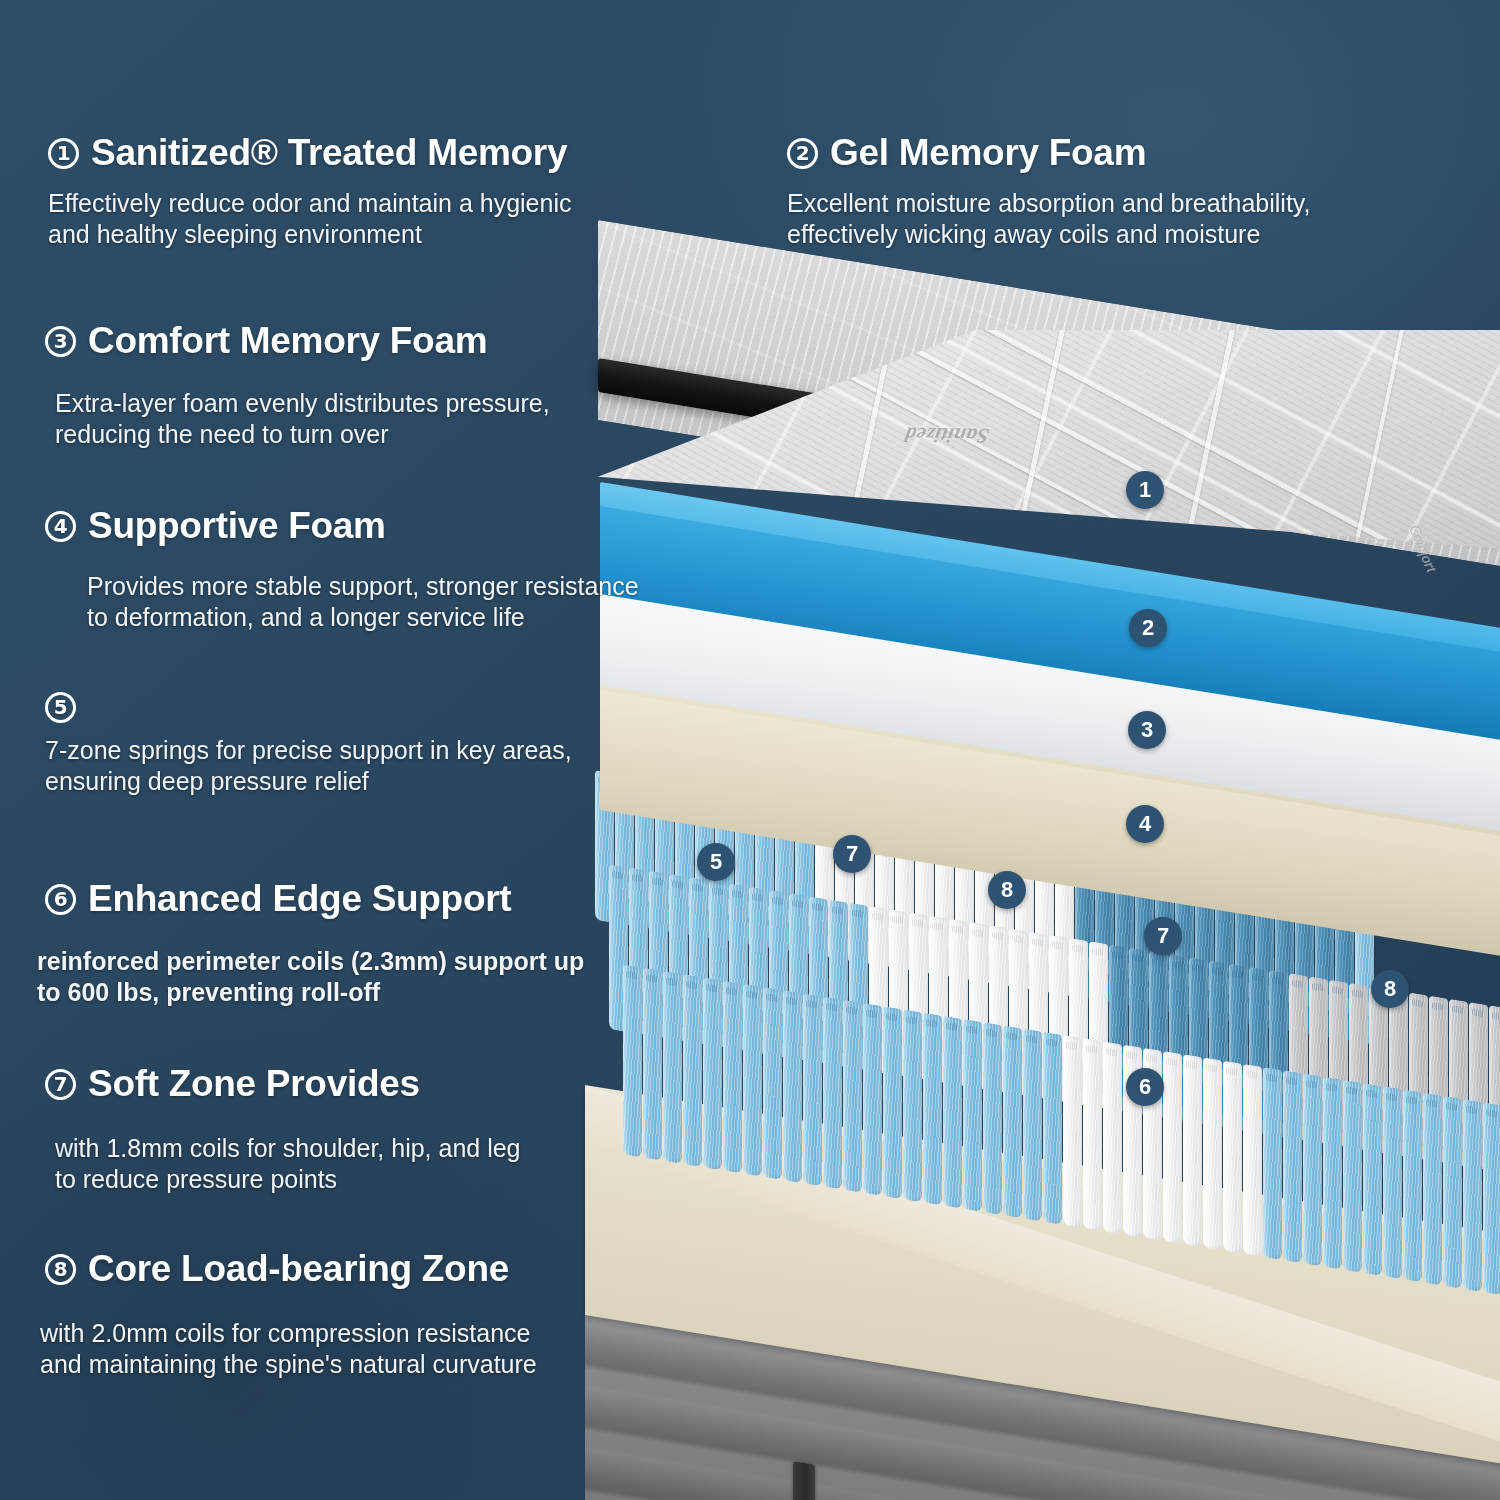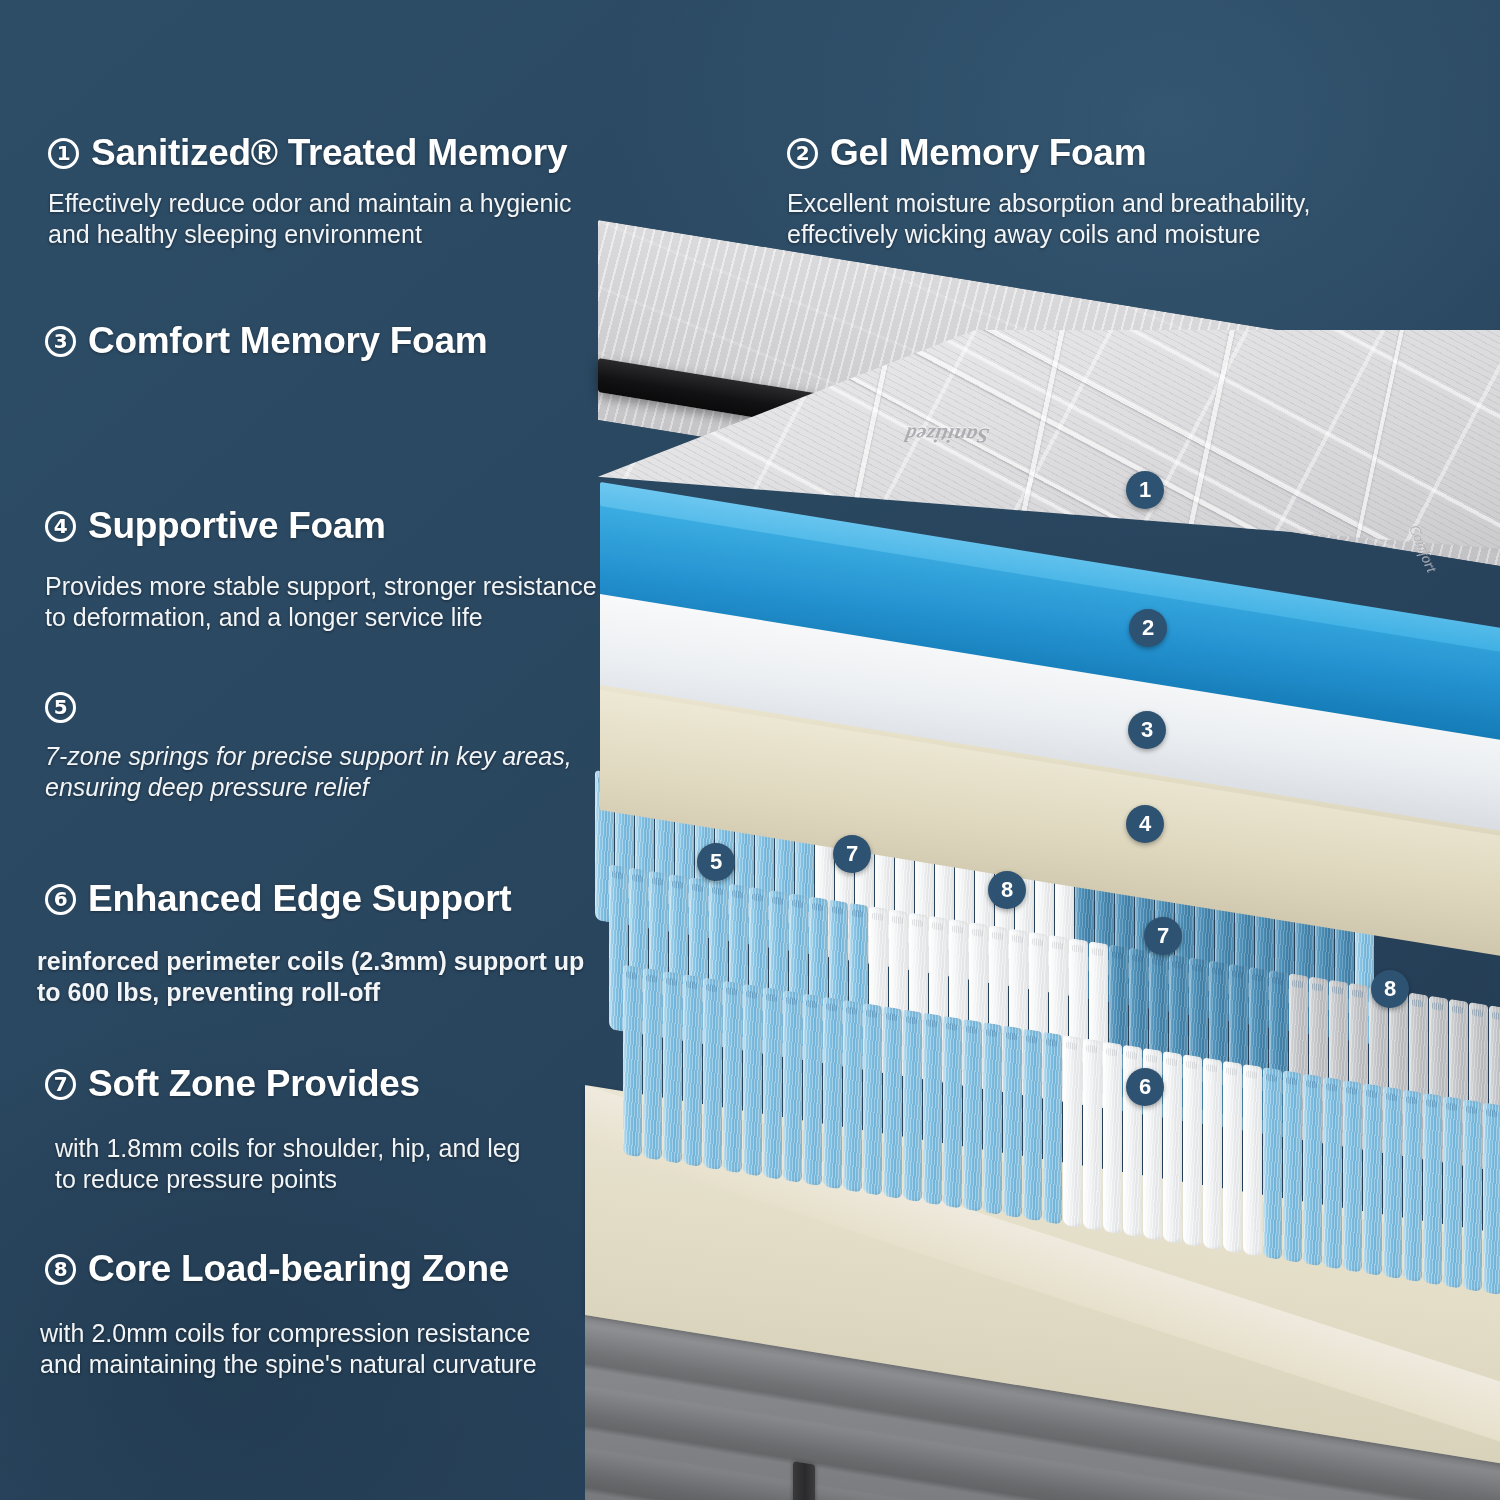--- a/index.html
+++ b/index.html
@@ -435,36 +435,38 @@
   </div>
   <div class="f-desc">Excellent moisture absorption and breathability,
 effectively wicking away coils and moisture</div>
 </div>
 
 <div class="feature" style="left:45px; top:320px;">
   <div class="f-title">
     <span class="f-num">3</span>
     <span>Comfort Memory Foam</span>
   </div>
+  <div class="f-desc indent" style="margin-top:26px;">Extra-layer foam evenly distributes pressure,
+reducing the need to turn over</div>
 </div>
 
 <div class="feature" style="left:45px; top:505px;">
   <div class="f-title">
     <span class="f-num">4</span>
     <span>Supportive Foam</span>
   </div>
-  <div class="f-desc" style="margin-top:24px;">Provides more stable support, stronger resistance
+  <div class="f-desc" style="margin-top:24px;margin-left:42px;">Provides more stable support, stronger resistance
 to deformation, and a longer service life</div>
 </div>
 
 <div class="feature" style="left:45px; top:692px;">
   <div class="f-title">
     <span class="f-num">5</span>
   </div>
-  <div class="f-desc" style="margin-top:18px;font-style:italic;">7-zone springs for precise support in key areas,
+  <div class="f-desc" style="margin-top:12px;">7-zone springs for precise support in key areas,
 ensuring deep pressure relief</div>
 </div>
 
 <div class="feature" style="left:45px; top:878px;">
   <div class="f-title">
     <span class="f-num">6</span>
     <span>Enhanced Edge Support</span>
   </div>
   <div class="f-desc" style="margin-top:26px; margin-left:-8px;font-weight:bold;">reinforced perimeter coils (2.3mm) support up
 to 600 lbs, preventing roll-off</div>

